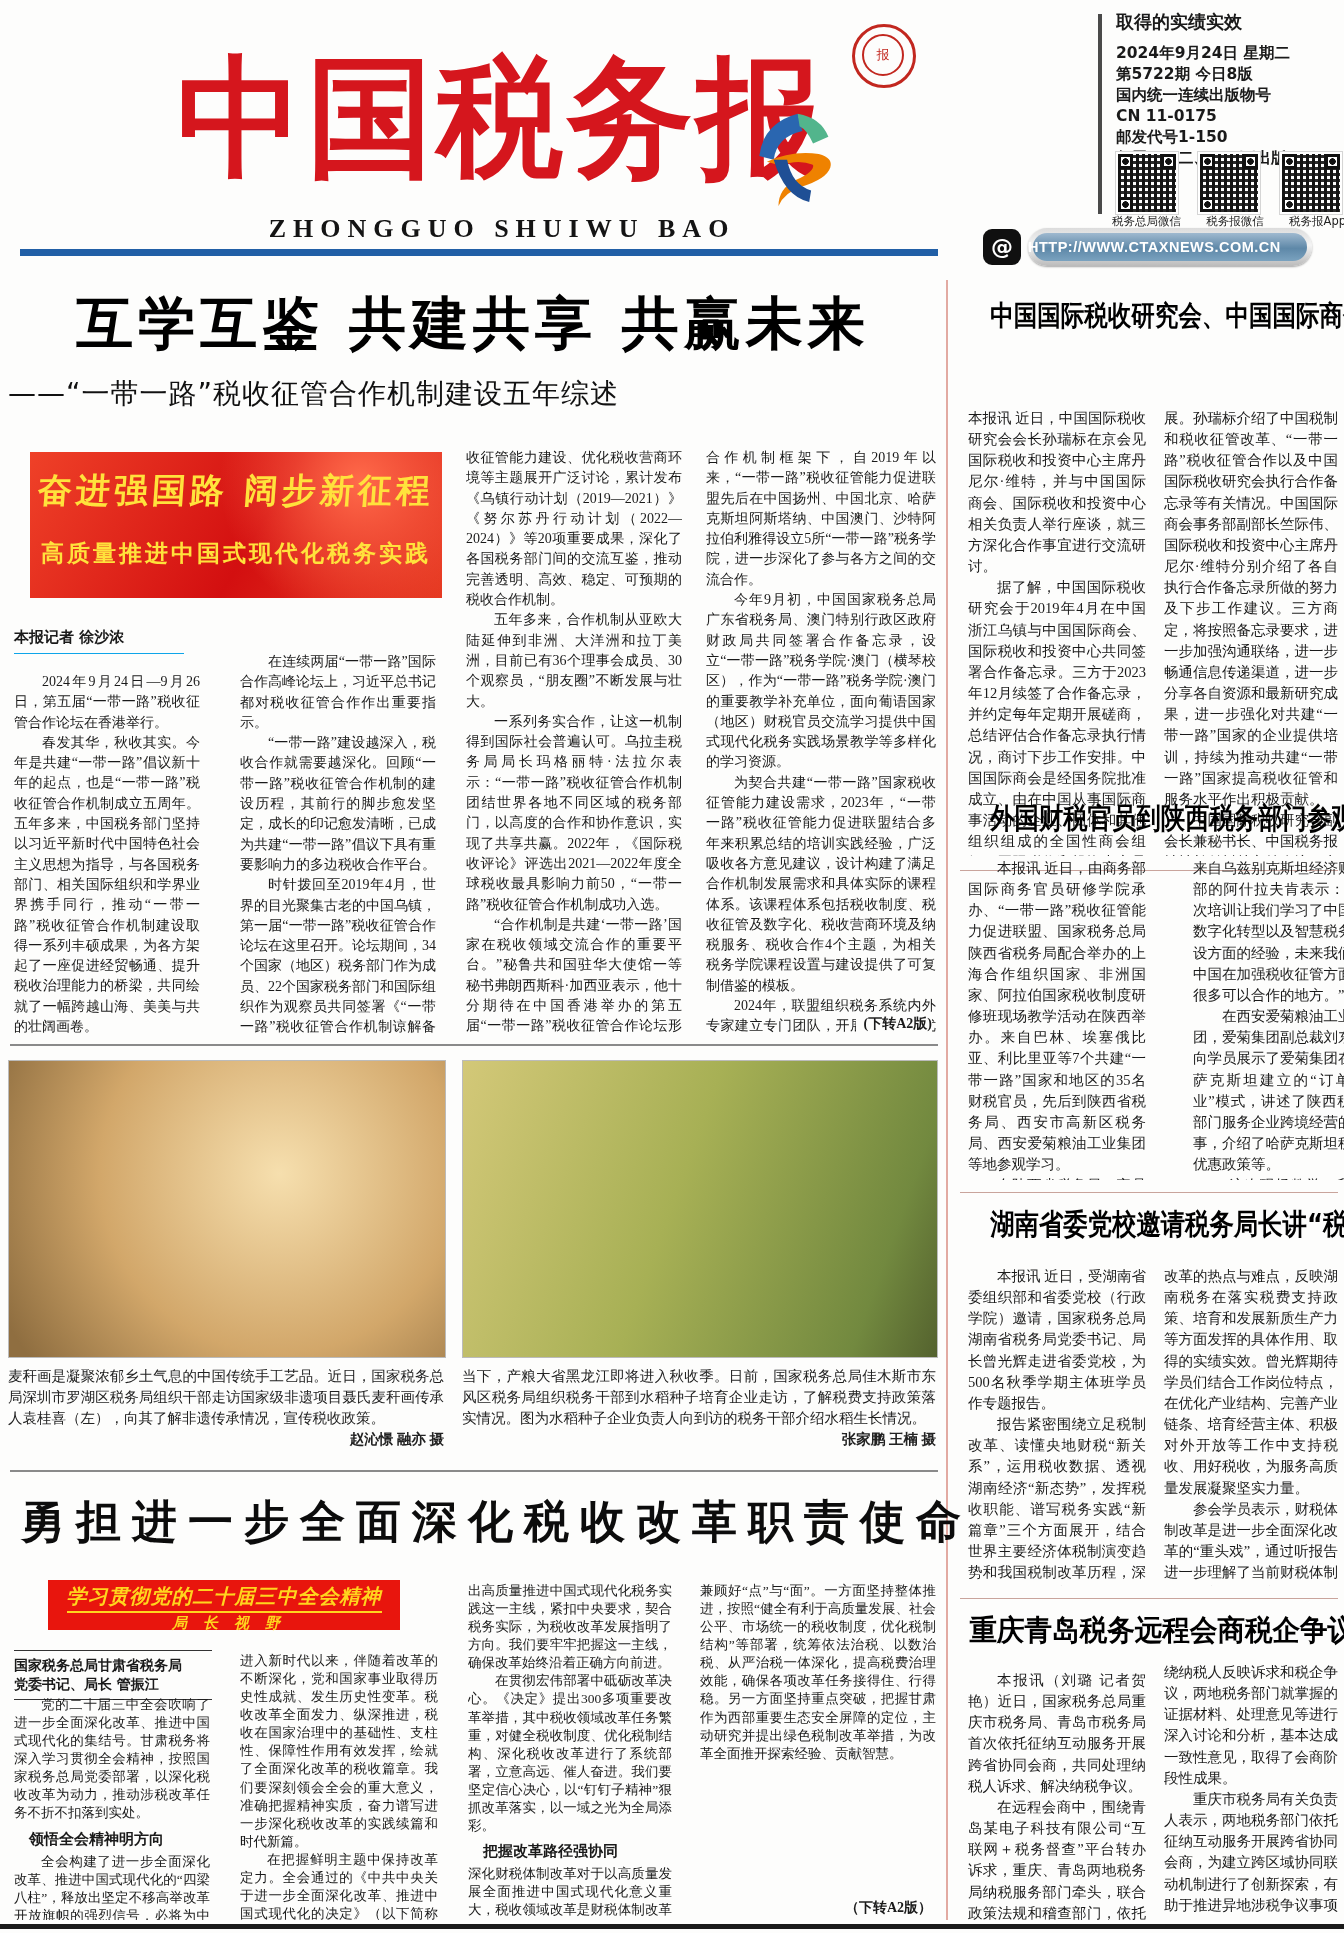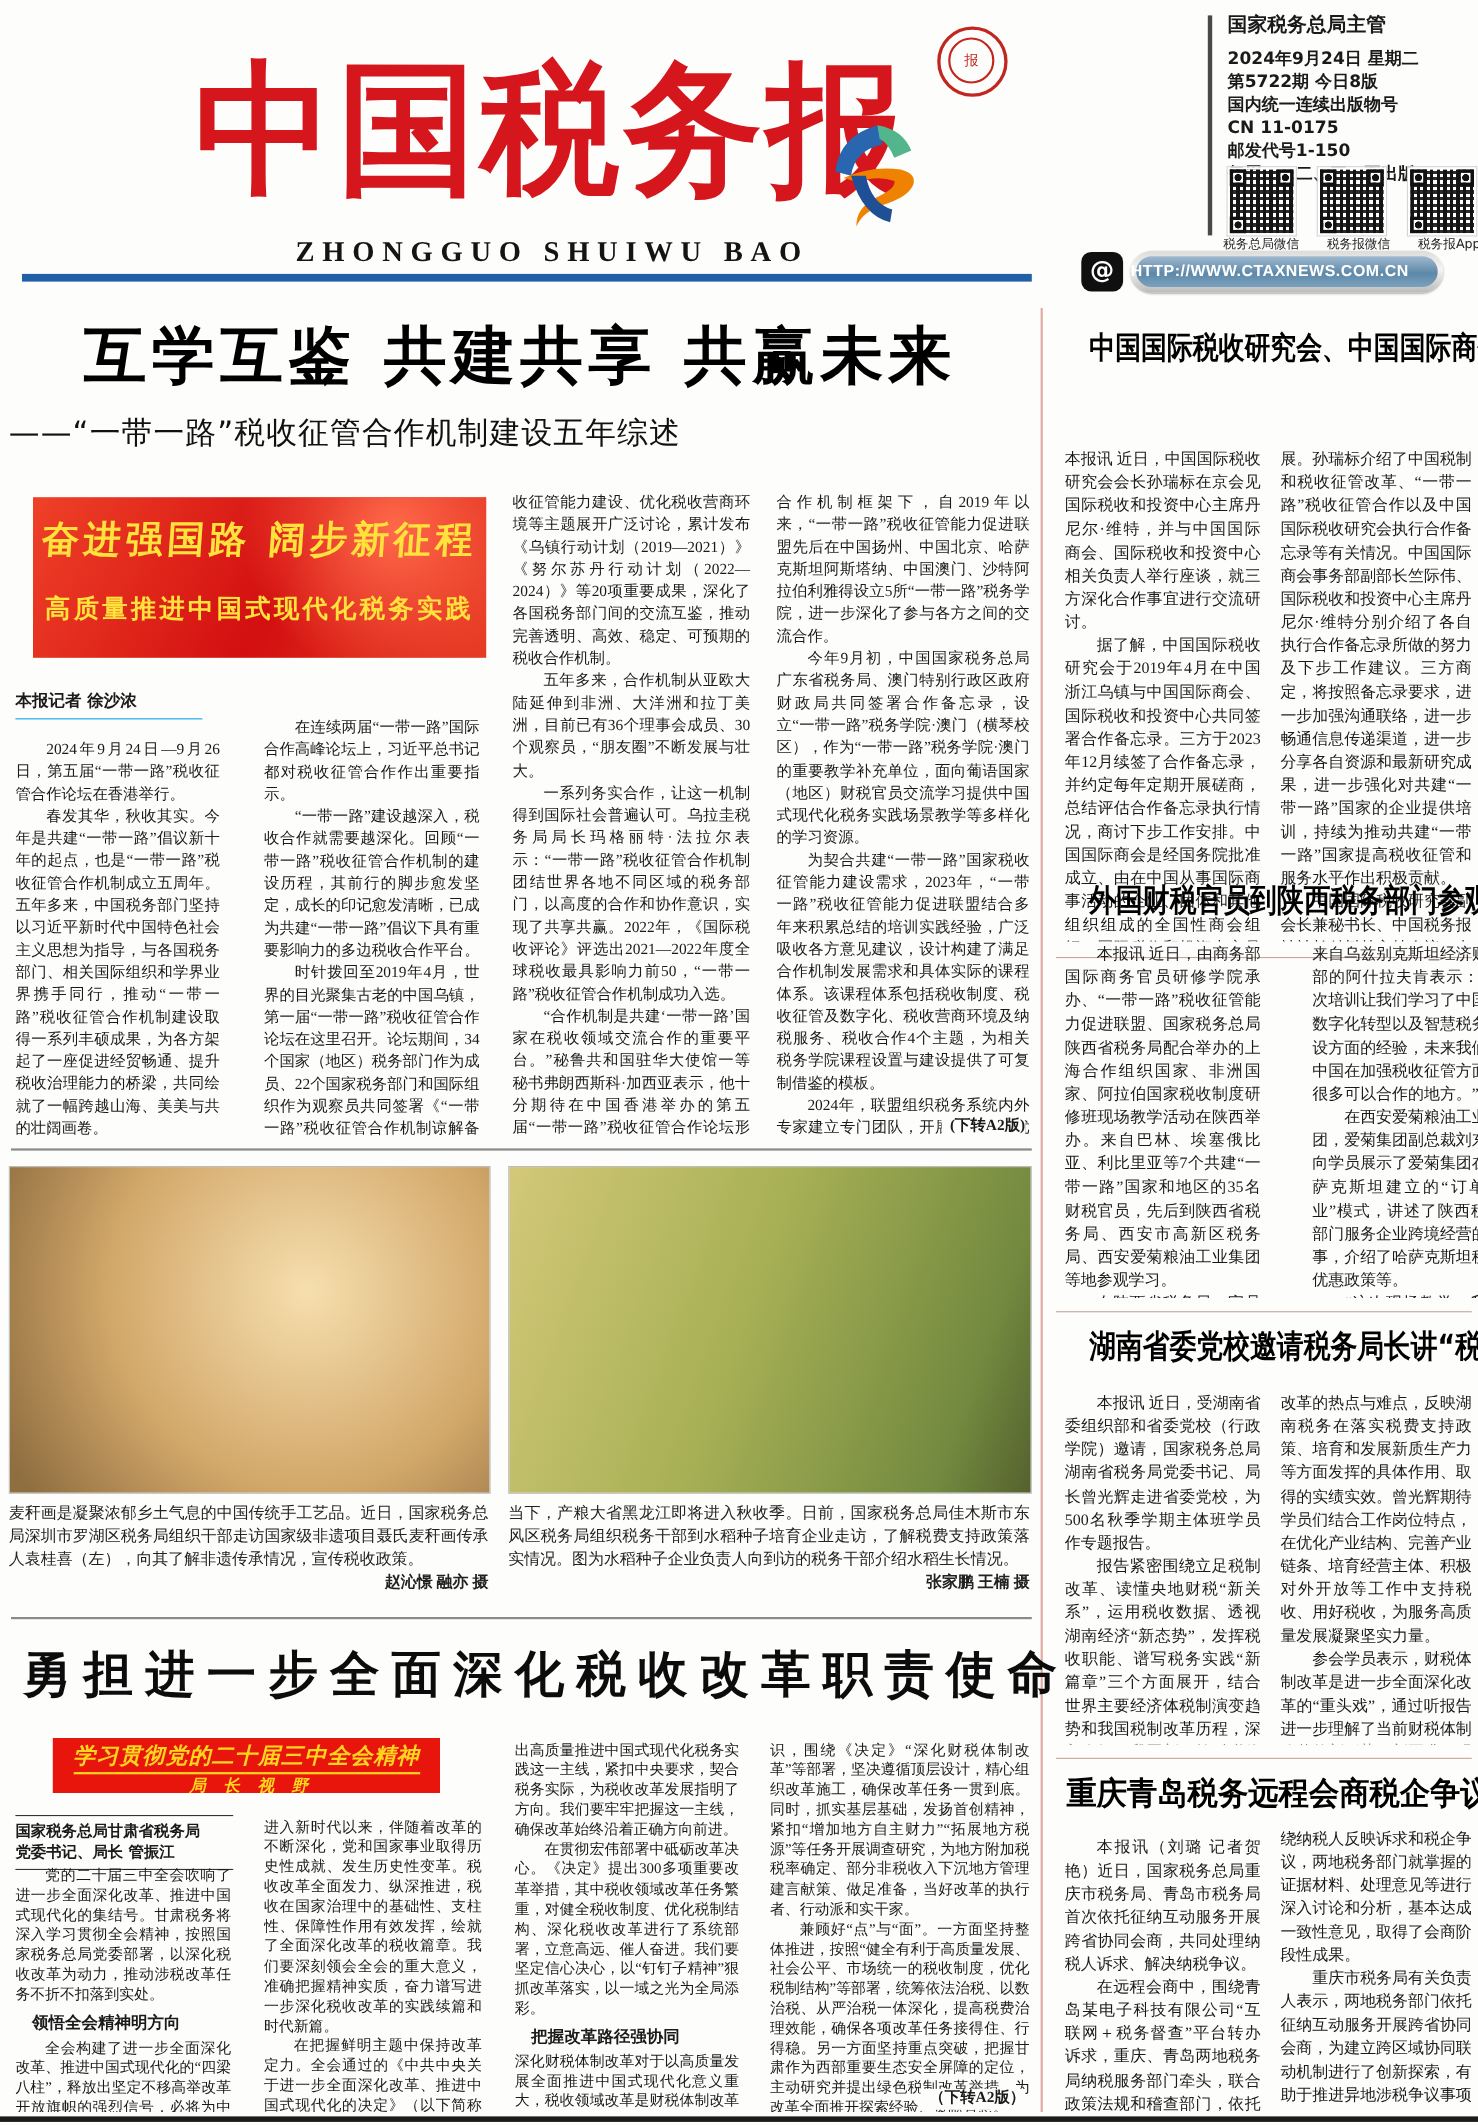--- a/index.html
+++ b/index.html
@@ -105,21 +105,21 @@
   </svg>
 
   <div class="abs at-icon">@</div>
   <div class="abs url-banner">
     <div class="inner"></div>
     <div class="txt">HTTP://WWW.CTAXNEWS.COM.CN</div>
   </div>
 
   <div class="abs info-divider"></div>
   <div class="abs info">
-    <div class="l1">国家税务总局主管</div>
+    <div class="l1">取得的实绩实效</div>
     <div class="ln">2024年9月24日 星期二</div>
     <div class="ln">第5722期 今日8版</div>
     <div class="ln">国内统一连续出版物号</div>
     <div class="ln">CN 11-0175</div>
     <div class="ln">邮发代号1-150</div>
     <div class="ln">每周一、二、三、五出版</div>
   </div>
   <div class="abs qr-row">
     <div class="qr">
         <i class="tl"></i>
@@ -243,21 +243,20 @@
         <p class="para">在贯彻宏伟部署中砥砺改革决心。《决定》提出300多项重要改革举措，其中税收领域改革任务繁重，对健全税收制度、优化税制结构、深化税收改革进行了系统部署，立意高远、催人奋进。我们要坚定信心决心，以“钉钉子精神”狠抓改革落实，以一域之光为全局添彩。</p>
       </div>
     <div class="sub-head">把握改革路径强协同</div>
     <div>
         <p class="para">深化财税体制改革对于以高质量发展全面推进中国式现代化意义重大，税收领域改革是财税体制改革的“重头戏”，必须注重系统集成和协调联动，切实增强改革整体效能。</p>
       </div>
   </div>
 
   <div class="col bcol cont" style="left:700px;top:1582px;width:236px;height:338px;">
     <div class="cont">
-        <p class="para">识，围绕《决定》“深化财税体制改革”等部署，坚决遵循顶层设计，精心组织改革施工，确保改革任务一贯到底。同时，抓实基层基础，发扬首创精神，紧扣“增加地方自主财力”“拓展地方税源”等任务开展调查研究，为地方附加税税率确定、部分非税收入下沉地方管理建言献策、做足准备，当好改革的执行者、行动派和实干家。</p>
         <p class="para">兼顾好“点”与“面”。一方面坚持整体推进，按照“健全有利于高质量发展、社会公平、市场统一的税收制度，优化税制结构”等部署，统筹依法治税、以数治税、从严治税一体深化，提高税费治理效能，确保各项改革任务接得住、行得稳。另一方面坚持重点突破，把握甘肃作为西部重要生态安全屏障的定位，主动研究并提出绿色税制改革举措，为改革全面推开探索经验、贡献智慧。</p>
       </div>
     <div class="turn">（下转A2版）</div>
   </div>
 
   <div class="sb-headline" style="top:298px;font-size:28px;">
     <div class="shrink">中国国际税收研究会、中国国际商会、国际税收和投资中心三方座谈会在京召开</div>
   </div>
   <div class="sb-col cont" style="left:968px;top:408px;width:178px;height:448px;">
     <div>

